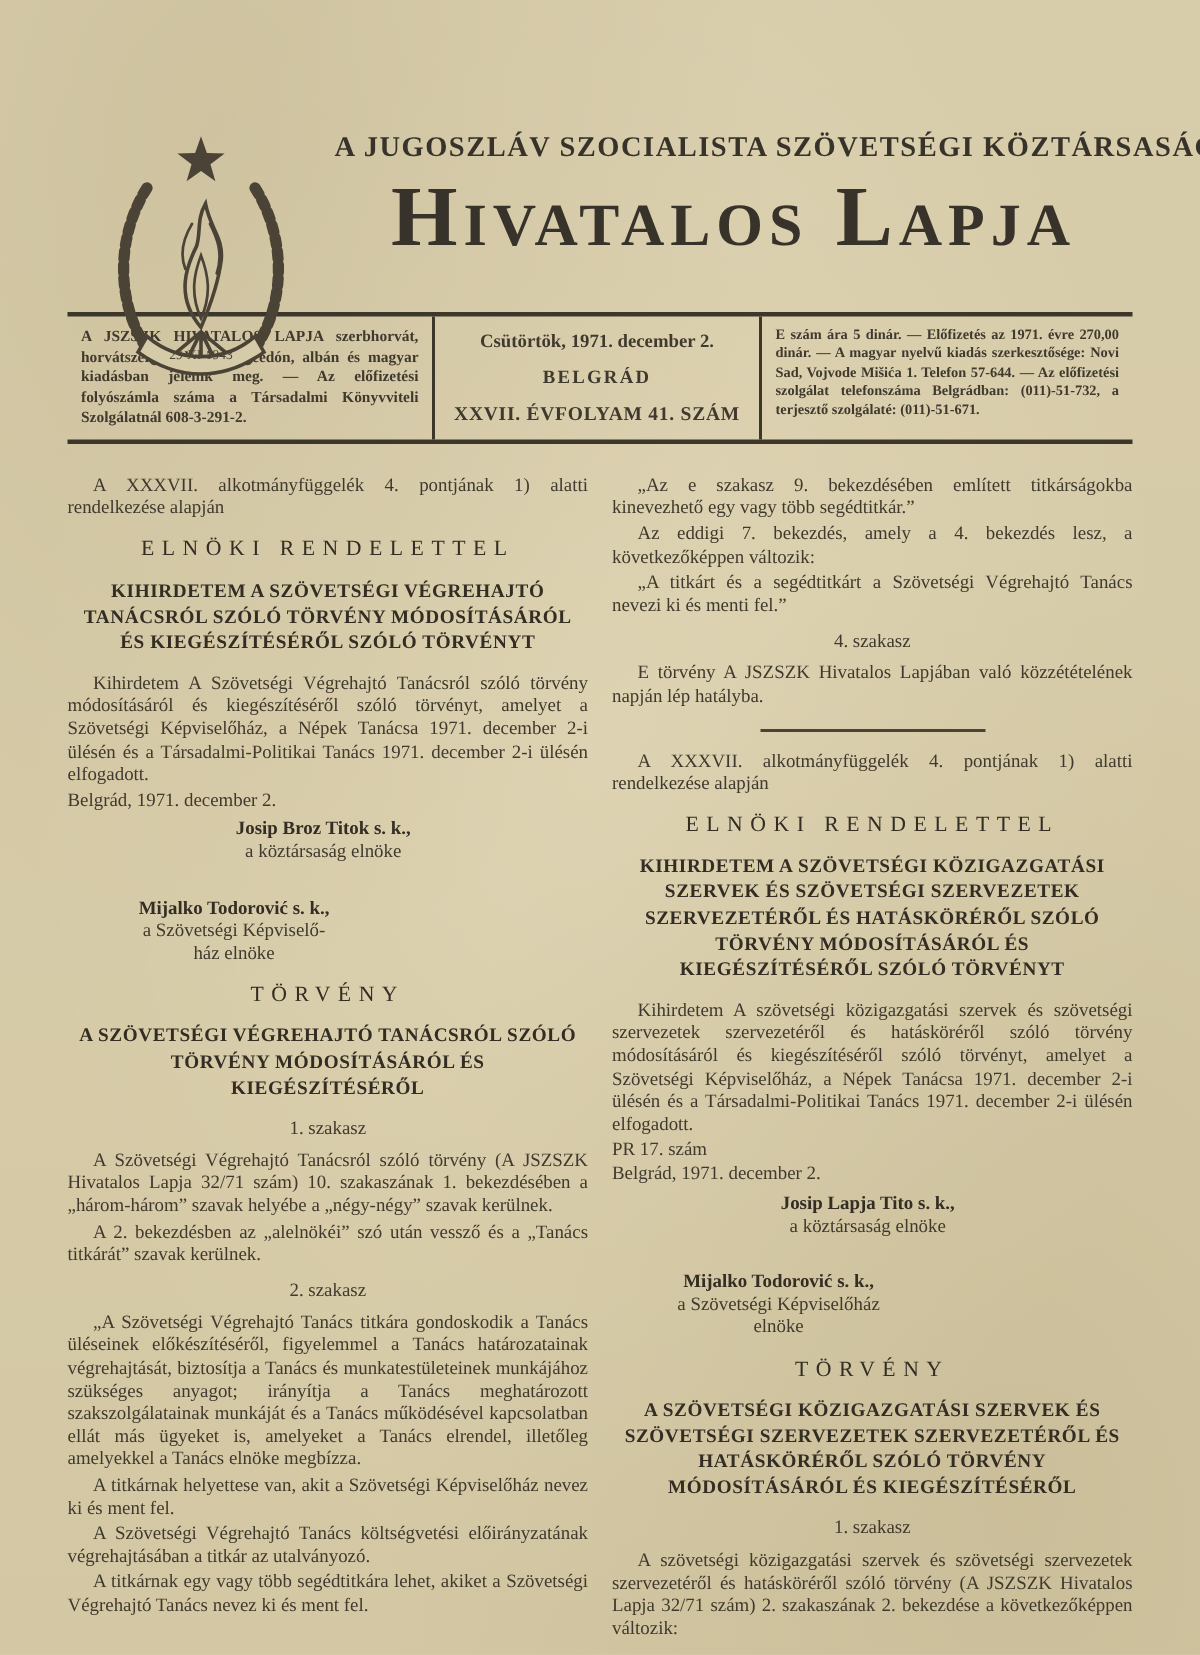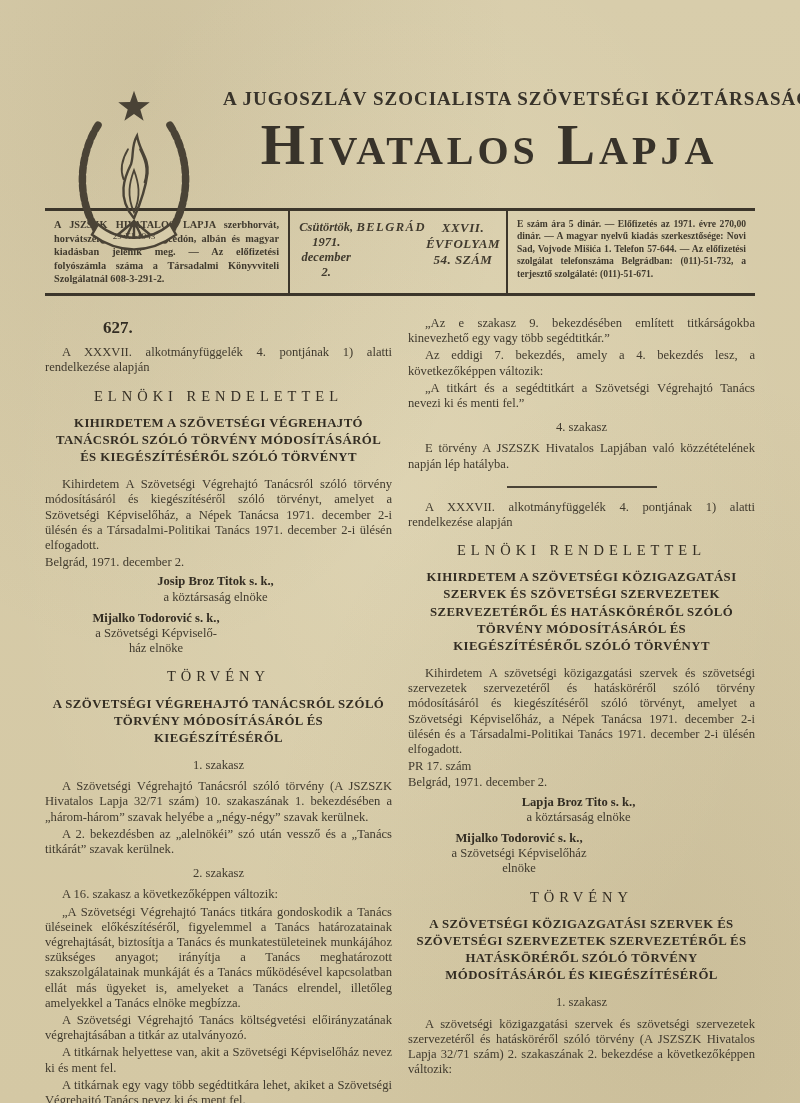--- a/index.html
+++ b/index.html
@@ -26,40 +26,40 @@
     font-variant:small-caps;font-size:57px;line-height:1.0;letter-spacing:4px;
     color:#38332a;margin-top:6px;white-space:nowrap;}
 
   
   .info-bar{display:flex;align-items:stretch;margin:2px 45px 0 45px;
     border-top:3px solid #3c362b;border-bottom:3px solid #3c362b;}
   .info-cell{padding:7px 9px;}
   .info-left{width:225px;border-right:2px solid #3c362b;
     font-size:10.3px;font-weight:bold;line-height:1.32;text-align:justify;}
   .info-center{width:204px;border-right:2px solid #3c362b;text-align:center;
-    display:flex;flex-direction:row;justify-content:center;padding:9px 6px;font-style:italic;}
+    display:flex;flex-direction:column;justify-content:space-between;padding:9px 6px;}
   .info-date{font-size:12.5px;font-weight:bold;}
   .info-city{font-size:12.5px;font-weight:bold;letter-spacing:1.5px;}
   .info-volume{font-size:13px;font-weight:bold;letter-spacing:.5px;}
   .info-right{flex:1;font-size:9.6px;font-weight:bold;line-height:1.3;text-align:justify;}
 
   
   .body-cols{display:flex;gap:16px;padding:20px 45px 0 45px;}
   .col{width:347px;font-size:12.6px;line-height:15.2px;}
   .blk-num{font-size:17px;font-weight:bold;color:#332d23;margin:4px 0 10px 58px;}
   .blk-p{text-align:justify;text-indent:17px;margin:0 0 2px 0;}
   .blk-hs{text-align:center;font-weight:normal;font-size:14.5px;letter-spacing:5px;
     color:#332d23;margin:13px 0 11px 0;}
   .blk-hb{text-align:center;font-weight:bold;font-size:12.8px;line-height:1.34;
     letter-spacing:.4px;color:#332d23;margin:0 4px 11px 4px;}
   .blk-sec{text-align:center;margin:9px 0 6px 0;}
   .blk-line{margin:1px 0 0 0;}
   .sig{margin:2px 0;}
   .sig-r{text-align:center;padding-right:6px;margin-top:4px;}
-  .sig-l{width:64%;text-align:center;margin-top:6px;}
+  .sig-l{width:64%;text-align:center;margin-top:22px;}
   .sig-name{font-weight:bold;color:#332d23;}
   .sig-role{white-space:pre-line;}
   .rule{width:150px;border-top:2px solid #4a4336;margin:14px auto 12px auto;height:0;}
   .emblem svg{display:block;}
 </style>
 </head>
 <body>
 
 <div class="page">
 
@@ -88,69 +88,67 @@
       <div class="country-line">A JUGOSZLÁV SZOCIALISTA SZÖVETSÉGI KÖZTÁRSASÁG</div>
       <div class="paper-title">Hivatalos Lapja</div>
     </div>
   </div>
 
   <div class="info-bar">
     <div class="info-cell info-left">A JSZSZK HIVATALOS LAPJA szerbhorvát, horvátszerb, szlovén, macedón, albán és magyar kiadásban jelenik meg. — Az előfizetési folyószámla száma a Társadalmi Könyvviteli Szolgálatnál 608-3-291-2.</div>
     <div class="info-cell info-center">
       <div class="info-date">Csütörtök, 1971. december 2.</div>
       <div class="info-city">BELGRÁD</div>
-      <div class="info-volume">XXVII. ÉVFOLYAM 54. SZÁM</div>
+      <div class="info-volume">XXVII. ÉVFOLYAM 41. SZÁM</div>
     </div>
     <div class="info-cell info-right">E szám ára 5 dinár. — Előfizetés az 1971. évre 270,00 dinár. — A magyar nyelvű kiadás szerkesztősége: Novi Sad, Vojvode Mišića 1. Telefon 57-644. — Az előfizetési szolgálat telefonszáma Belgrádban: (011)-51-732, a terjesztő szolgálaté: (011)-51-671.</div>
   </div>
 
   <div class="body-cols">
     <div class="col" id="col-left">
-        <div class="blk-num">627.</div>
         <div class="blk-p">A XXXVII. alkotmányfüggelék 4. pontjának 1) alatti rendelkezése alapján</div>
         <div class="blk-hs">ELNÖKI RENDELETTEL</div>
         <div class="blk-hb">KIHIRDETEM A SZÖVETSÉGI VÉGREHAJTÓ TANÁCSRÓL SZÓLÓ TÖRVÉNY MÓDOSÍTÁSÁRÓL ÉS KIEGÉSZÍTÉSÉRŐL SZÓLÓ TÖRVÉNYT</div>
         <div class="blk-p">Kihirdetem A Szövetségi Végrehajtó Tanácsról szóló törvény módosításáról és kiegészítéséről szóló törvényt, amelyet a Szövetségi Képviselőház, a Népek Tanácsa 1971. december 2-i ülésén és a Társadalmi-Politikai Tanács 1971. december 2-i ülésén elfogadott.</div>
         <div class="blk-line">Belgrád, 1971. december 2.</div>
         <div class="sig sig-r">
           <div class="sig-name">Josip Broz Titok s. k.,</div>
           <div class="sig-role">a köztársaság elnöke</div>
         </div>
         <div class="sig sig-l">
           <div class="sig-name">Mijalko Todorović s. k.,</div>
           <div class="sig-role">a Szövetségi Képviselő-
 ház elnöke</div>
         </div>
         <div class="blk-hs">TÖRVÉNY</div>
         <div class="blk-hb">A SZÖVETSÉGI VÉGREHAJTÓ TANÁCSRÓL SZÓLÓ TÖRVÉNY MÓDOSÍTÁSÁRÓL ÉS KIEGÉSZÍTÉSÉRŐL</div>
         <div class="blk-sec">1. szakasz</div>
         <div class="blk-p">A Szövetségi Végrehajtó Tanácsról szóló törvény (A JSZSZK Hivatalos Lapja 32/71 szám) 10. szakaszának 1. bekezdésében a „három-három” szavak helyébe a „négy-négy” szavak kerülnek.</div>
         <div class="blk-p">A 2. bekezdésben az „alelnökéi” szó után vessző és a „Tanács titkárát” szavak kerülnek.</div>
         <div class="blk-sec">2. szakasz</div>
-        <div class="blk-p">A 16. szakasz a következőképpen változik:</div>
         <div class="blk-p">„A Szövetségi Végrehajtó Tanács titkára gondoskodik a Tanács üléseinek előkészítéséről, figyelemmel a Tanács határozatainak végrehajtását, biztosítja a Tanács és munkatestületeinek munkájához szükséges anyagot; irányítja a Tanács meghatározott szakszolgálatainak munkáját és a Tanács működésével kapcsolatban ellát más ügyeket is, amelyeket a Tanács elrendel, illetőleg amelyekkel a Tanács elnöke megbízza.</div>
+        <div class="blk-p">A titkárnak helyettese van, akit a Szövetségi Képviselőház nevez ki és ment fel.</div>
         <div class="blk-p">A Szövetségi Végrehajtó Tanács költségvetési előirányzatának végrehajtásában a titkár az utalványozó.</div>
-        <div class="blk-p">A titkárnak helyettese van, akit a Szövetségi Képviselőház nevez ki és ment fel.</div>
         <div class="blk-p">A titkárnak egy vagy több segédtitkára lehet, akiket a Szövetségi Végrehajtó Tanács nevez ki és ment fel.</div>
       </div>
     <div class="col" id="col-right">
         <div class="blk-p">„Az e szakasz 9. bekezdésében említett titkárságokba kinevezhető egy vagy több segédtitkár.”</div>
         <div class="blk-p">Az eddigi 7. bekezdés, amely a 4. bekezdés lesz, a következőképpen változik:</div>
         <div class="blk-p">„A titkárt és a segédtitkárt a Szövetségi Végrehajtó Tanács nevezi ki és menti fel.”</div>
         <div class="blk-sec">4. szakasz</div>
         <div class="blk-p">E törvény A JSZSZK Hivatalos Lapjában való közzétételének napján lép hatályba.</div>
         <div class="rule"></div>
         <div class="blk-p">A XXXVII. alkotmányfüggelék 4. pontjának 1) alatti rendelkezése alapján</div>
         <div class="blk-hs">ELNÖKI RENDELETTEL</div>
         <div class="blk-hb">KIHIRDETEM A SZÖVETSÉGI KÖZIGAZGATÁSI SZERVEK ÉS SZÖVETSÉGI SZERVEZETEK SZERVEZETÉRŐL ÉS HATÁSKÖRÉRŐL SZÓLÓ TÖRVÉNY MÓDOSÍTÁSÁRÓL ÉS KIEGÉSZÍTÉSÉRŐL SZÓLÓ TÖRVÉNYT</div>
         <div class="blk-p">Kihirdetem A szövetségi közigazgatási szervek és szövetségi szervezetek szervezetéről és hatásköréről szóló törvény módosításáról és kiegészítéséről szóló törvényt, amelyet a Szövetségi Képviselőház, a Népek Tanácsa 1971. december 2-i ülésén és a Társadalmi-Politikai Tanács 1971. december 2-i ülésén elfogadott.</div>
         <div class="blk-line">PR 17. szám</div>
         <div class="blk-line">Belgrád, 1971. december 2.</div>
         <div class="sig sig-r">
-          <div class="sig-name">Lapja Broz Tito s. k.,</div>
+          <div class="sig-name">Josip Lapja Tito s. k.,</div>
           <div class="sig-role">a köztársaság elnöke</div>
         </div>
         <div class="sig sig-l">
           <div class="sig-name">Mijalko Todorović s. k.,</div>
           <div class="sig-role">a Szövetségi Képviselőház
 elnöke</div>
         </div>
         <div class="blk-hs">TÖRVÉNY</div>
         <div class="blk-hb">A SZÖVETSÉGI KÖZIGAZGATÁSI SZERVEK ÉS SZÖVETSÉGI SZERVEZETEK SZERVEZETÉRŐL ÉS HATÁSKÖRÉRŐL SZÓLÓ TÖRVÉNY MÓDOSÍTÁSÁRÓL ÉS KIEGÉSZÍTÉSÉRŐL</div>
         <div class="blk-sec">1. szakasz</div>

